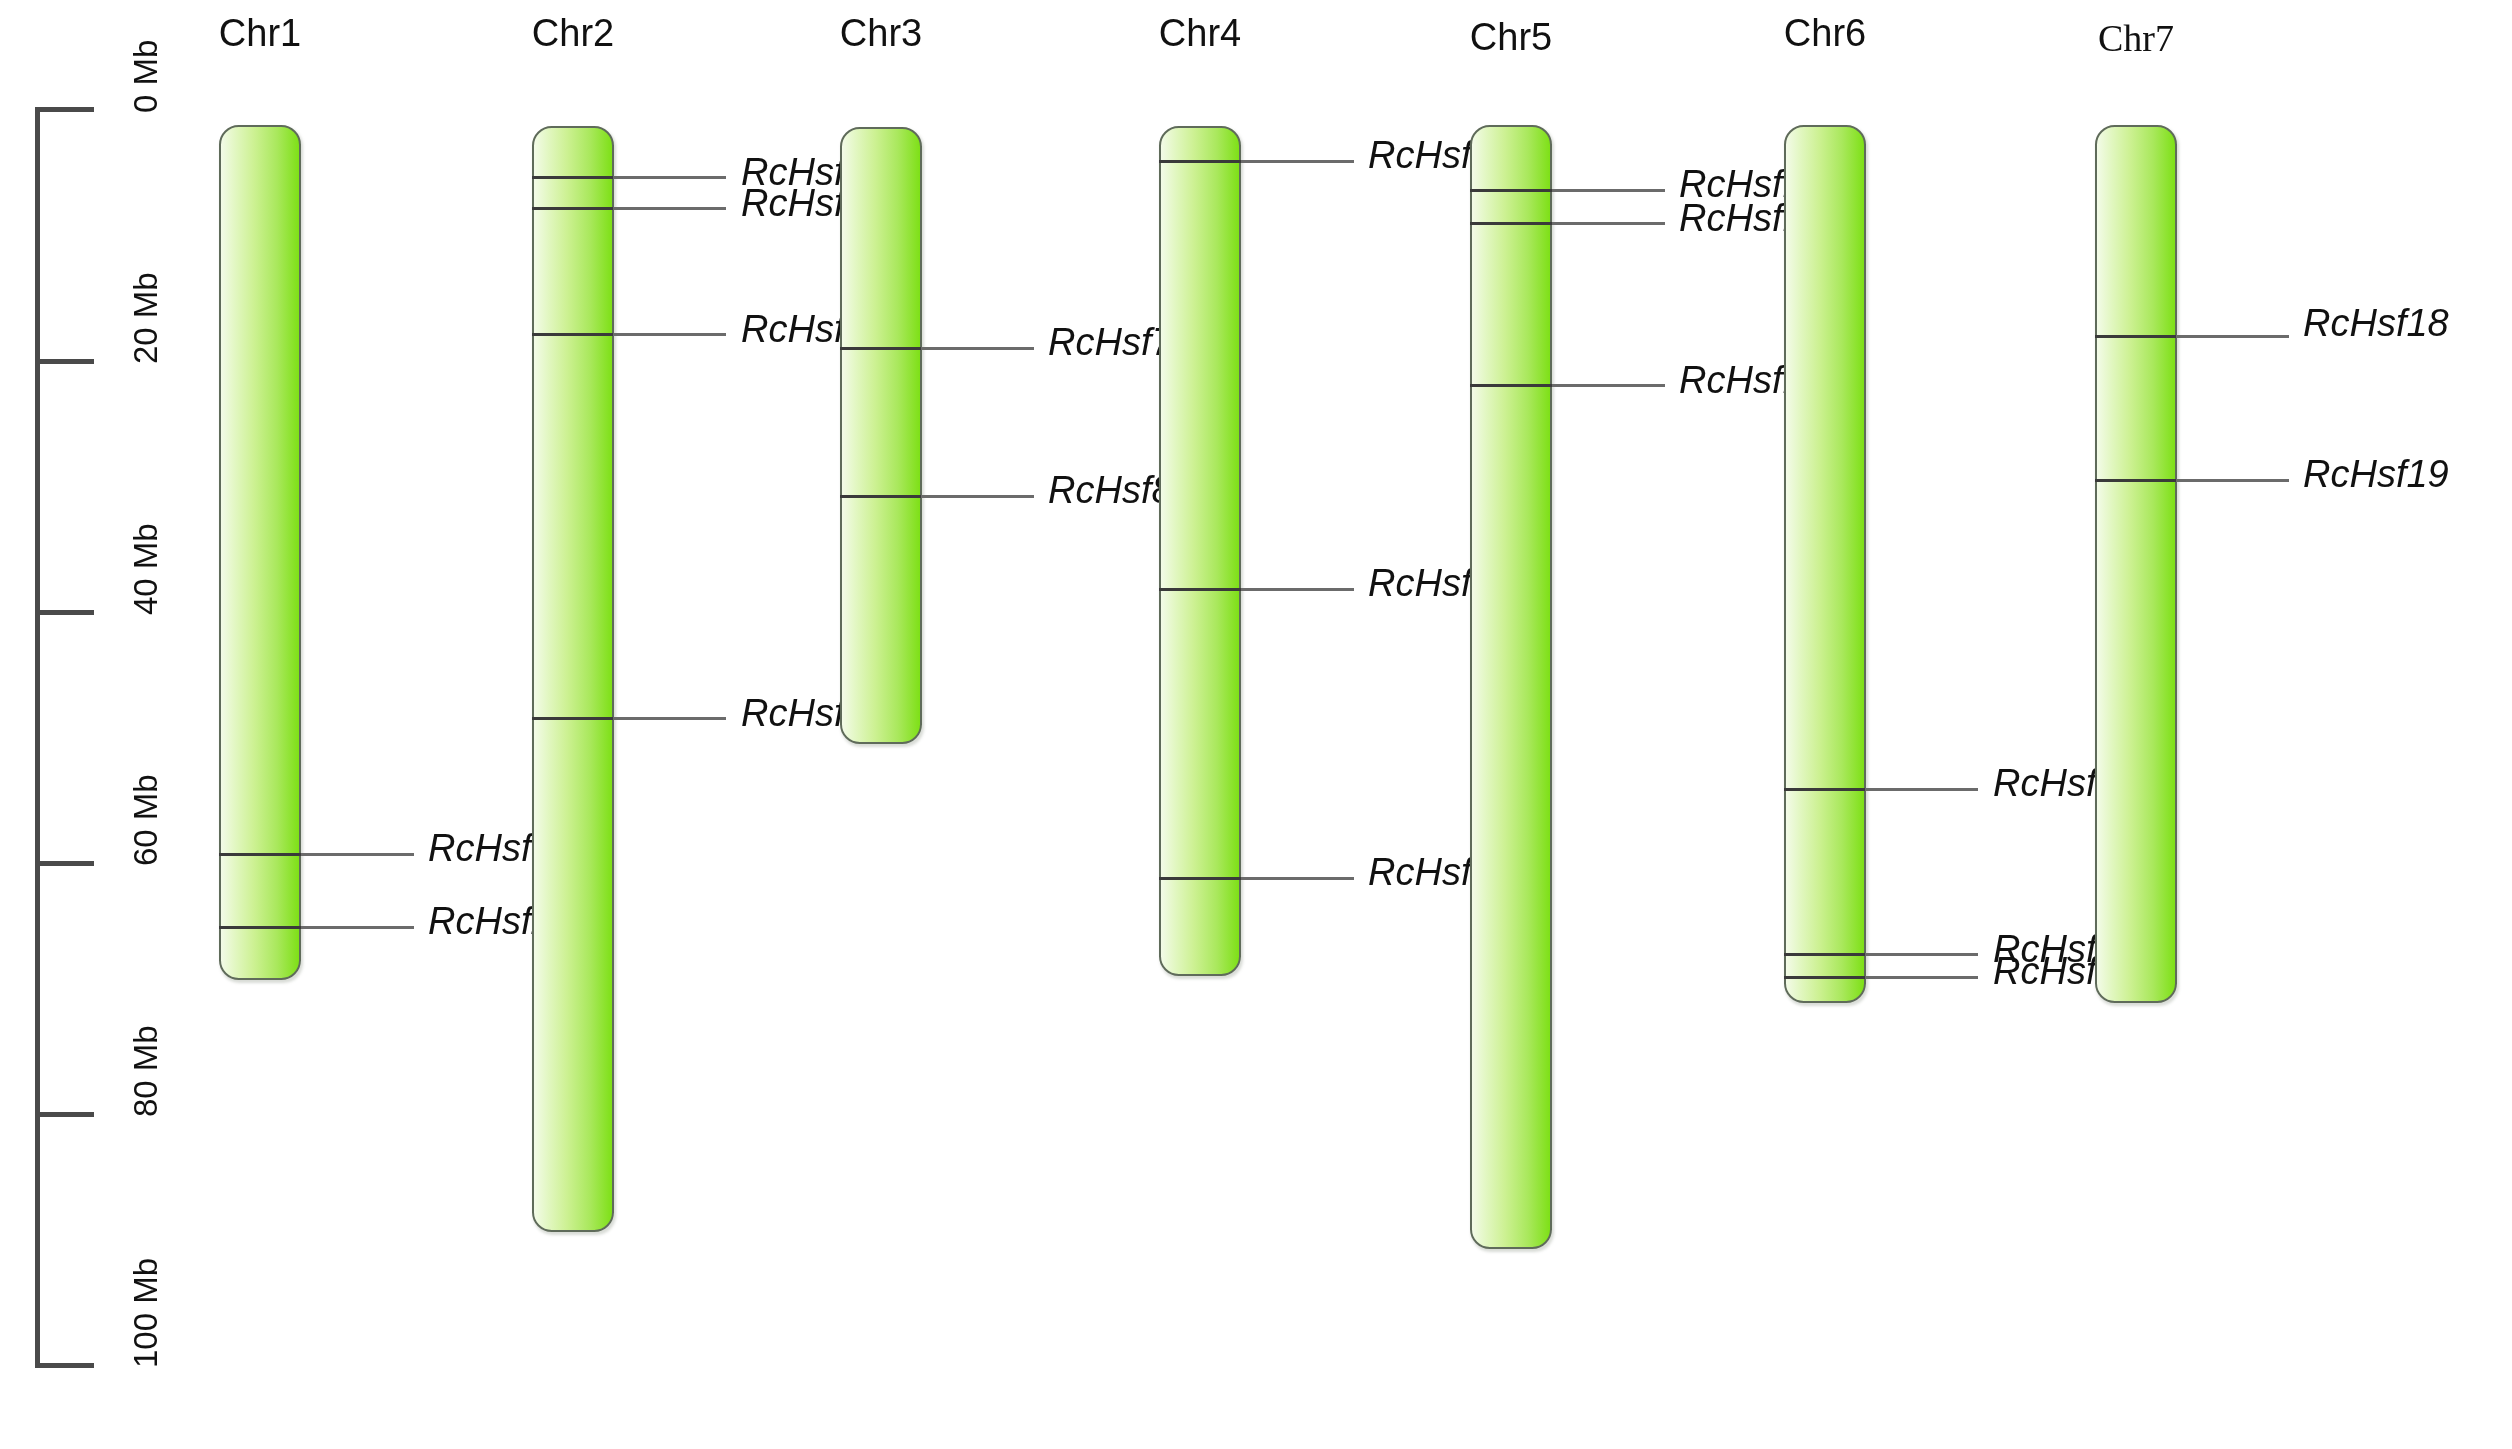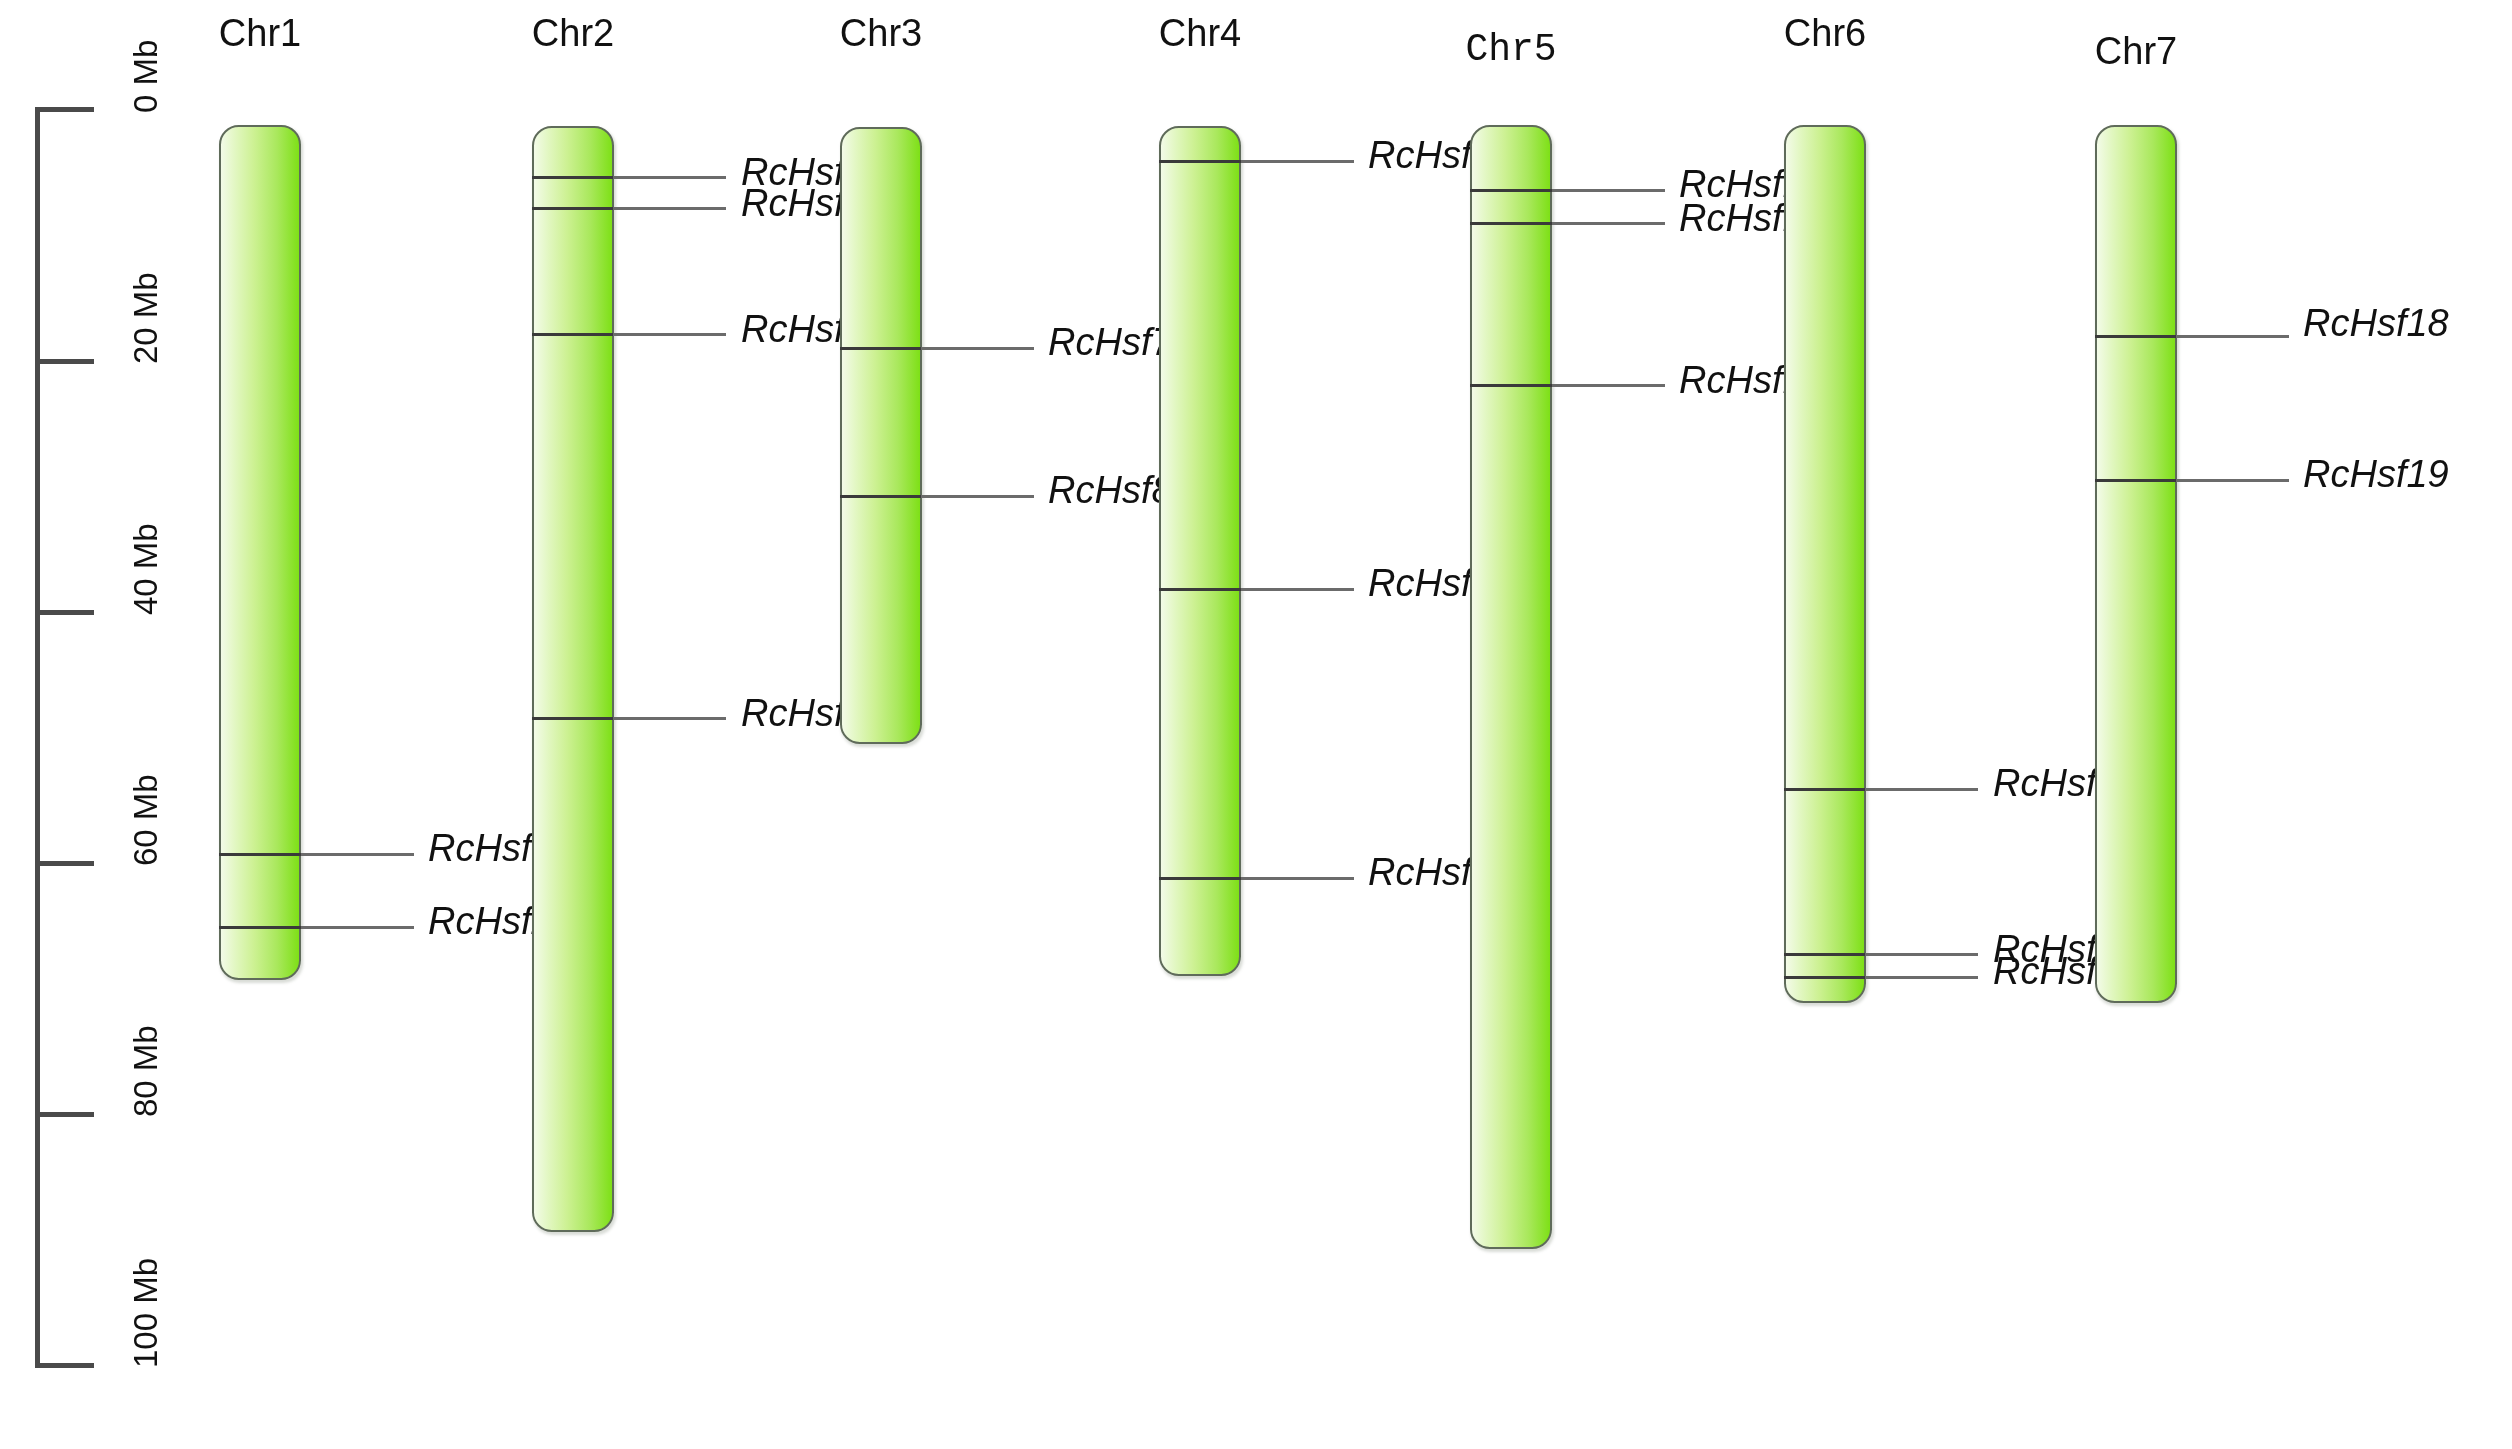--- a/index.html
+++ b/index.html
@@ -80,21 +80,21 @@
     <div class="chrom" style="left: 1159px; top: 126px; width: 82px; height: 850px;"></div>
     <div class="gene-band" style="left: 1159px; top: 160px; width: 82px;"></div>
     <div class="gene-leader" style="left: 1241px; top: 160px; width: 113px;"></div>
     <div class="gene-label" style="left: 1368px; top: 136px;">RcHsf9</div>
     <div class="gene-band" style="left: 1159px; top: 588px; width: 82px;"></div>
     <div class="gene-leader" style="left: 1241px; top: 588px; width: 113px;"></div>
     <div class="gene-label" style="left: 1368px; top: 564px;">RcHsf10</div>
     <div class="gene-band" style="left: 1159px; top: 877px; width: 82px;"></div>
     <div class="gene-leader" style="left: 1241px; top: 877px; width: 113px;"></div>
     <div class="gene-label" style="left: 1368px; top: 853px;">RcHsf11</div>
-    <div class="chrom-name" style="left: 1405px; top: 28px; width: 212px; font-family: Liberation Mono, monospace;">Chr5</div>
+    <div class="chrom-name" style="left: 1405px; top: 16px; width: 212px;">Chr5</div>
     <div class="chrom" style="left: 1470px; top: 125px; width: 82px; height: 1124px;"></div>
     <div class="gene-band" style="left: 1470px; top: 189px; width: 82px;"></div>
     <div class="gene-leader" style="left: 1552px; top: 189px; width: 113px;"></div>
     <div class="gene-label" style="left: 1679px; top: 165px;">RcHsf12</div>
     <div class="gene-band" style="left: 1470px; top: 222px; width: 82px;"></div>
     <div class="gene-leader" style="left: 1552px; top: 222px; width: 113px;"></div>
     <div class="gene-label" style="left: 1679px; top: 199px;">RcHsf13</div>
     <div class="gene-band" style="left: 1470px; top: 384px; width: 82px;"></div>
     <div class="gene-leader" style="left: 1552px; top: 384px; width: 113px;"></div>
     <div class="gene-label" style="left: 1679px; top: 361px;">RcHsf14</div>
@@ -102,21 +102,21 @@
     <div class="chrom" style="left: 1784px; top: 125px; width: 82px; height: 878px;"></div>
     <div class="gene-band" style="left: 1784px; top: 788px; width: 82px;"></div>
     <div class="gene-leader" style="left: 1865px; top: 788px; width: 113px;"></div>
     <div class="gene-label" style="left: 1993px; top: 764px;">RcHsf15</div>
     <div class="gene-band" style="left: 1784px; top: 953px; width: 82px;"></div>
     <div class="gene-leader" style="left: 1865px; top: 953px; width: 113px;"></div>
     <div class="gene-label" style="left: 1993px; top: 930px;">RcHsf16</div>
     <div class="gene-band" style="left: 1784px; top: 976px; width: 82px;"></div>
     <div class="gene-leader" style="left: 1865px; top: 976px; width: 113px;"></div>
     <div class="gene-label" style="left: 1993px; top: 952px;">RcHsf17</div>
-    <div class="chrom-name" style="left: 2030px; top: 30px; width: 212px;">Chr7</div>
+    <div class="chrom-name" style="left: 2030px; top: 16px; width: 212px; font-family: Liberation Serif, serif;">Chr7</div>
     <div class="chrom" style="left: 2095px; top: 125px; width: 82px; height: 878px;"></div>
     <div class="gene-band" style="left: 2095px; top: 335px; width: 82px;"></div>
     <div class="gene-leader" style="left: 2176px; top: 335px; width: 113px;"></div>
     <div class="gene-label" style="left: 2303px; top: 304px;">RcHsf18</div>
     <div class="gene-band" style="left: 2095px; top: 479px; width: 82px;"></div>
     <div class="gene-leader" style="left: 2176px; top: 479px; width: 113px;"></div>
     <div class="gene-label" style="left: 2303px; top: 455px;">RcHsf19</div>
   </div>
 
 

